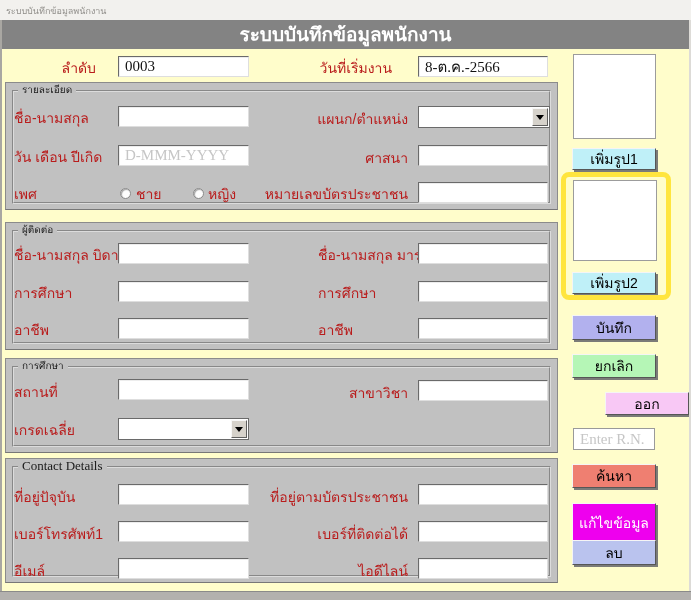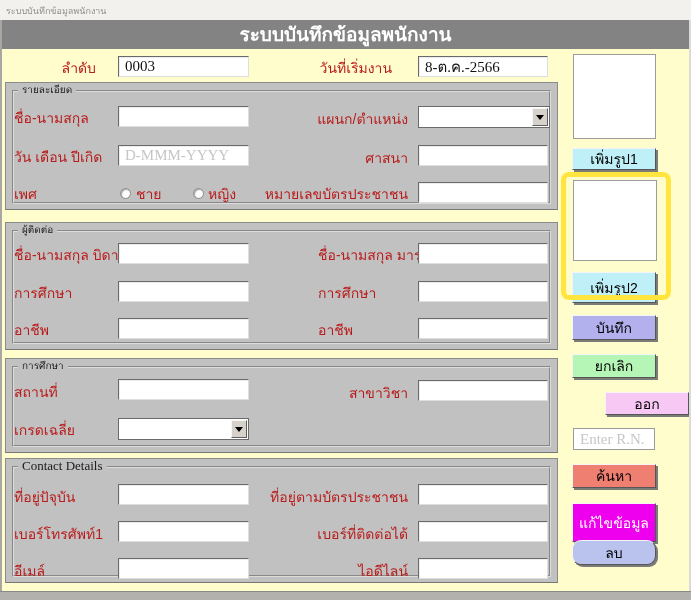--- a/index.html
+++ b/index.html
@@ -127,29 +127,29 @@
   <div class="lbl" style="left:14px;top:561px">อีเมล์</div>
   <input class="tb" style="left: 118px; top: 558px; width: 131px; height: 21px;">
   <div class="lbl r" style="left:248px;top:561px;width:160px">ไอดีไลน์</div>
   <input class="tb" style="left: 418px; top: 558px; width: 130px; height: 21px;">
 
   <div class="picbox" style="left:573px;top:54px;width:83px;height:85px"></div>
   <button class="btn" style="left: 572px; top: 148px; width: 84px; height: 22px; background: rgb(191, 240, 248);">เพิ่มรูป1</button>
 
   <div class="highlight" style="border-color: rgb(255, 229, 62);"></div>
   <div class="picbox" style="left:573px;top:180px;width:84px;height:81px"></div>
-  <button class="btn" style="left: 572px; top: 272px; width: 84px; height: 31px; background: rgb(191, 240, 248);">เพิ่มรูป2</button>
+  <button class="btn" style="left: 572px; top: 272px; width: 84px; height: 22px; background: rgb(191, 240, 248);">เพิ่มรูป2</button>
 
   <button class="btn" style="left: 572px; top: 315px; width: 84px; height: 25px; background: rgb(178, 177, 238);">บันทึก</button>
   <button class="btn" style="left: 572px; top: 354px; width: 84px; height: 24px; background: rgb(181, 246, 182);">ยกเลิก</button>
   <button class="btn" style="left: 572px; top: 392px; width: 84px; height: 23px; background: rgb(248, 200, 245); margin-left: 33px;">ออก</button>
 
   <input class="tb" style="left: 573px; top: 428px; width: 82px; height: 22px; border-color: rgb(154, 154, 154); box-shadow: none;" placeholder="Enter R.N.">
 
   <button class="btn" style="left: 572px; top: 464px; width: 84px; height: 24px; background: rgb(239, 127, 113);">ค้นหา</button>
   <button class="btn white-text" style="left: 572px; top: 503px; width: 84px; height: 39px; background: rgb(238, 0, 238);">แก้ไขข้อมูล</button>
-  <button class="btn" style="left: 572px; top: 540px; width: 84px; height: 25px; background: rgb(186, 195, 238); border-radius: 9px;">ลบ</button>
+  <button class="btn" style="left: 572px; top: 540px; width: 84px; height: 25px; background: rgb(186, 195, 238);">ลบ</button>
 
   <div class="edge-left"></div>
   <div class="edge-right"></div>
   <div class="edge-bottom"></div>
 
 </div>
 
 </body></html>

